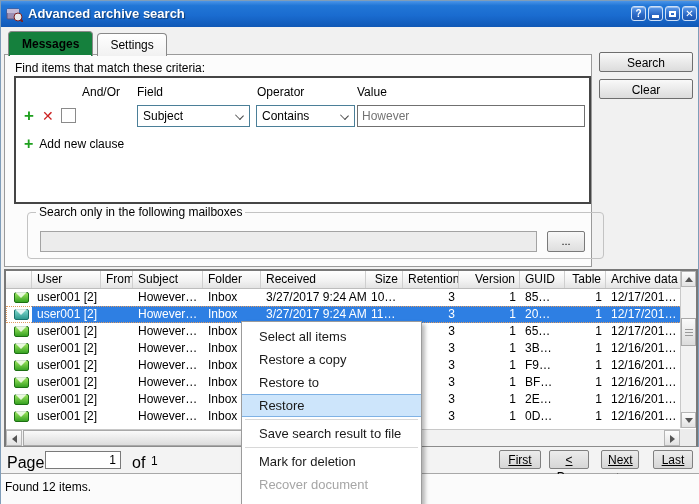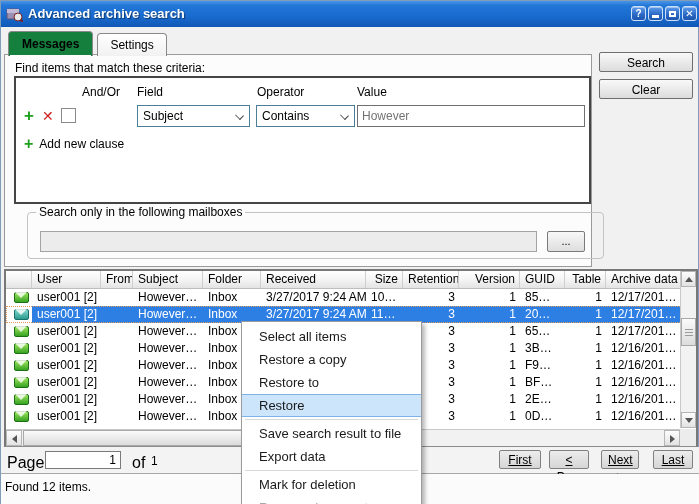--- a/index.html
+++ b/index.html
@@ -382,19 +382,18 @@
     <span class="status-text">Found 12 items.</span>
   </div>
 
   <div class="menu">
     <div class="mi">Select all items</div>
     <div class="mi">Restore a copy</div>
     <div class="mi">Restore to</div>
     <div class="mi hl">Restore</div>
     <div class="msep"></div>
     <div class="mi">Save search result to file</div>
-    <div class="mi">Export data</div>
     <div class="msep"></div>
     <div class="mi">Mark for deletion</div>
     <div class="mi dis">Recover document</div>
   </div>
 
 </div>
 
 </body></html>

